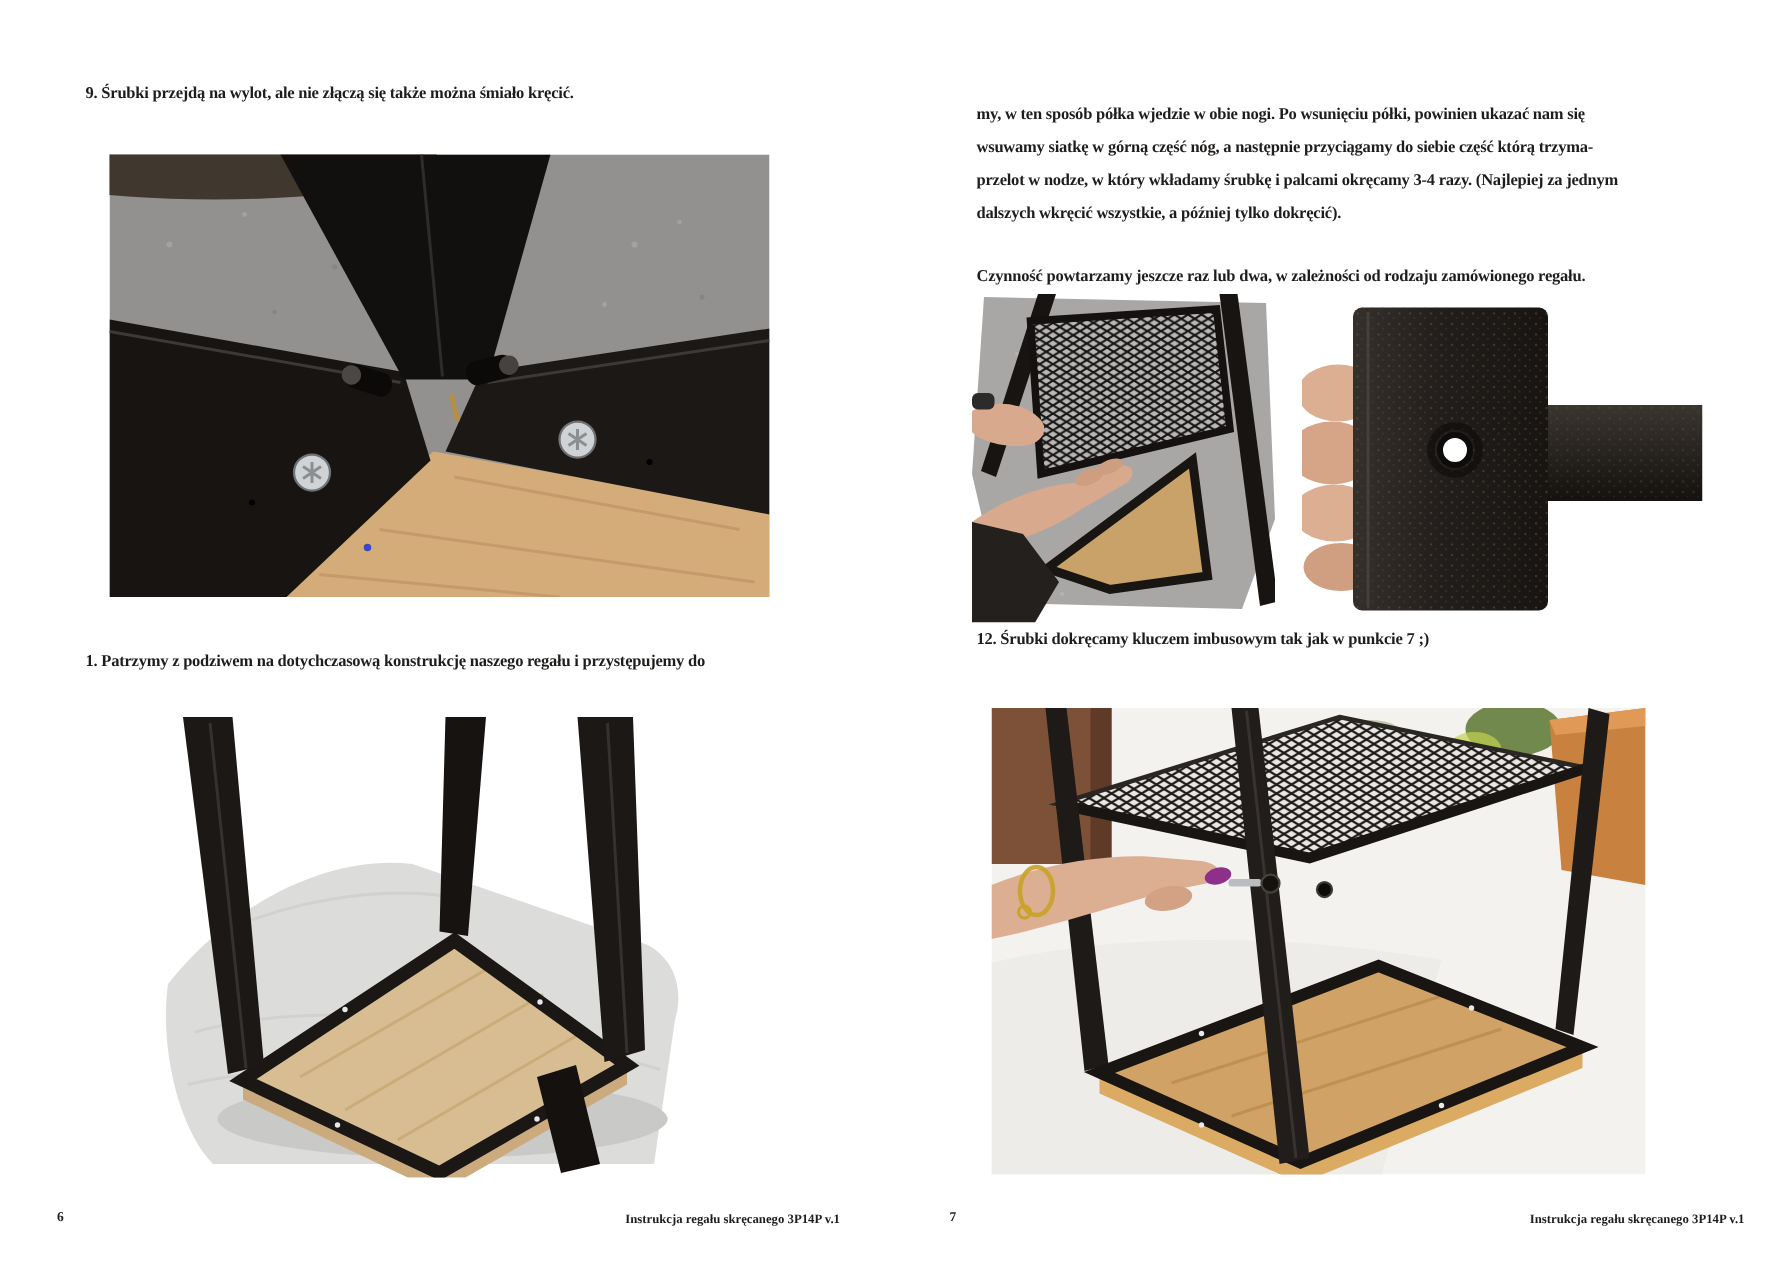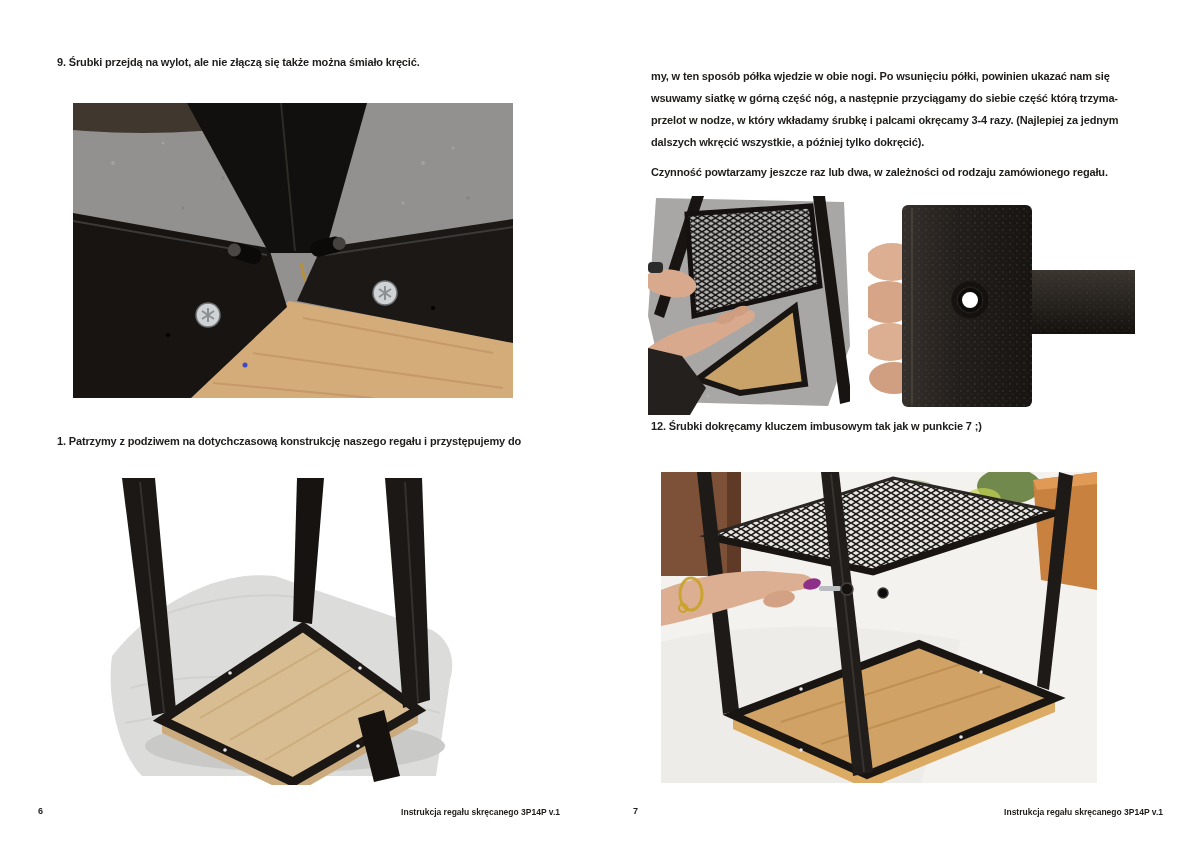--- a/index.html
+++ b/index.html
@@ -1,20 +1,20 @@
 <!DOCTYPE html>
 <html><head>
 <meta charset="utf-8">
 <style>
   html,body{margin:0;padding:0;background:#ffffff;}
   #canvas{position:relative;width:1191px;height:842px;background:#ffffff;overflow:hidden;
-          font-family:Liberation Sans, sans-serif;color:#1f1d1b;}
+          font-family:Liberation Serif, serif;color:#1f1d1b;}
   .txt{position:absolute;font-size:11px;font-weight:600;letter-spacing:-0.15px;line-height:22px;}
   .txt .ln{white-space:nowrap;}
-  .note{margin-top:8px;}
+  .note{margin-top:20px;}
   .photo{position:absolute;display:block;}
   .pagenum{position:absolute;font-size:9px;font-weight:700;}
   .footer{position:absolute;font-size:8.5px;font-weight:700;white-space:nowrap;margin-left:20px;}
 </style>
 </head>
 <body>
 
 <div id="canvas">
 
   <div class="txt" style="left:57px;top:51px;">

